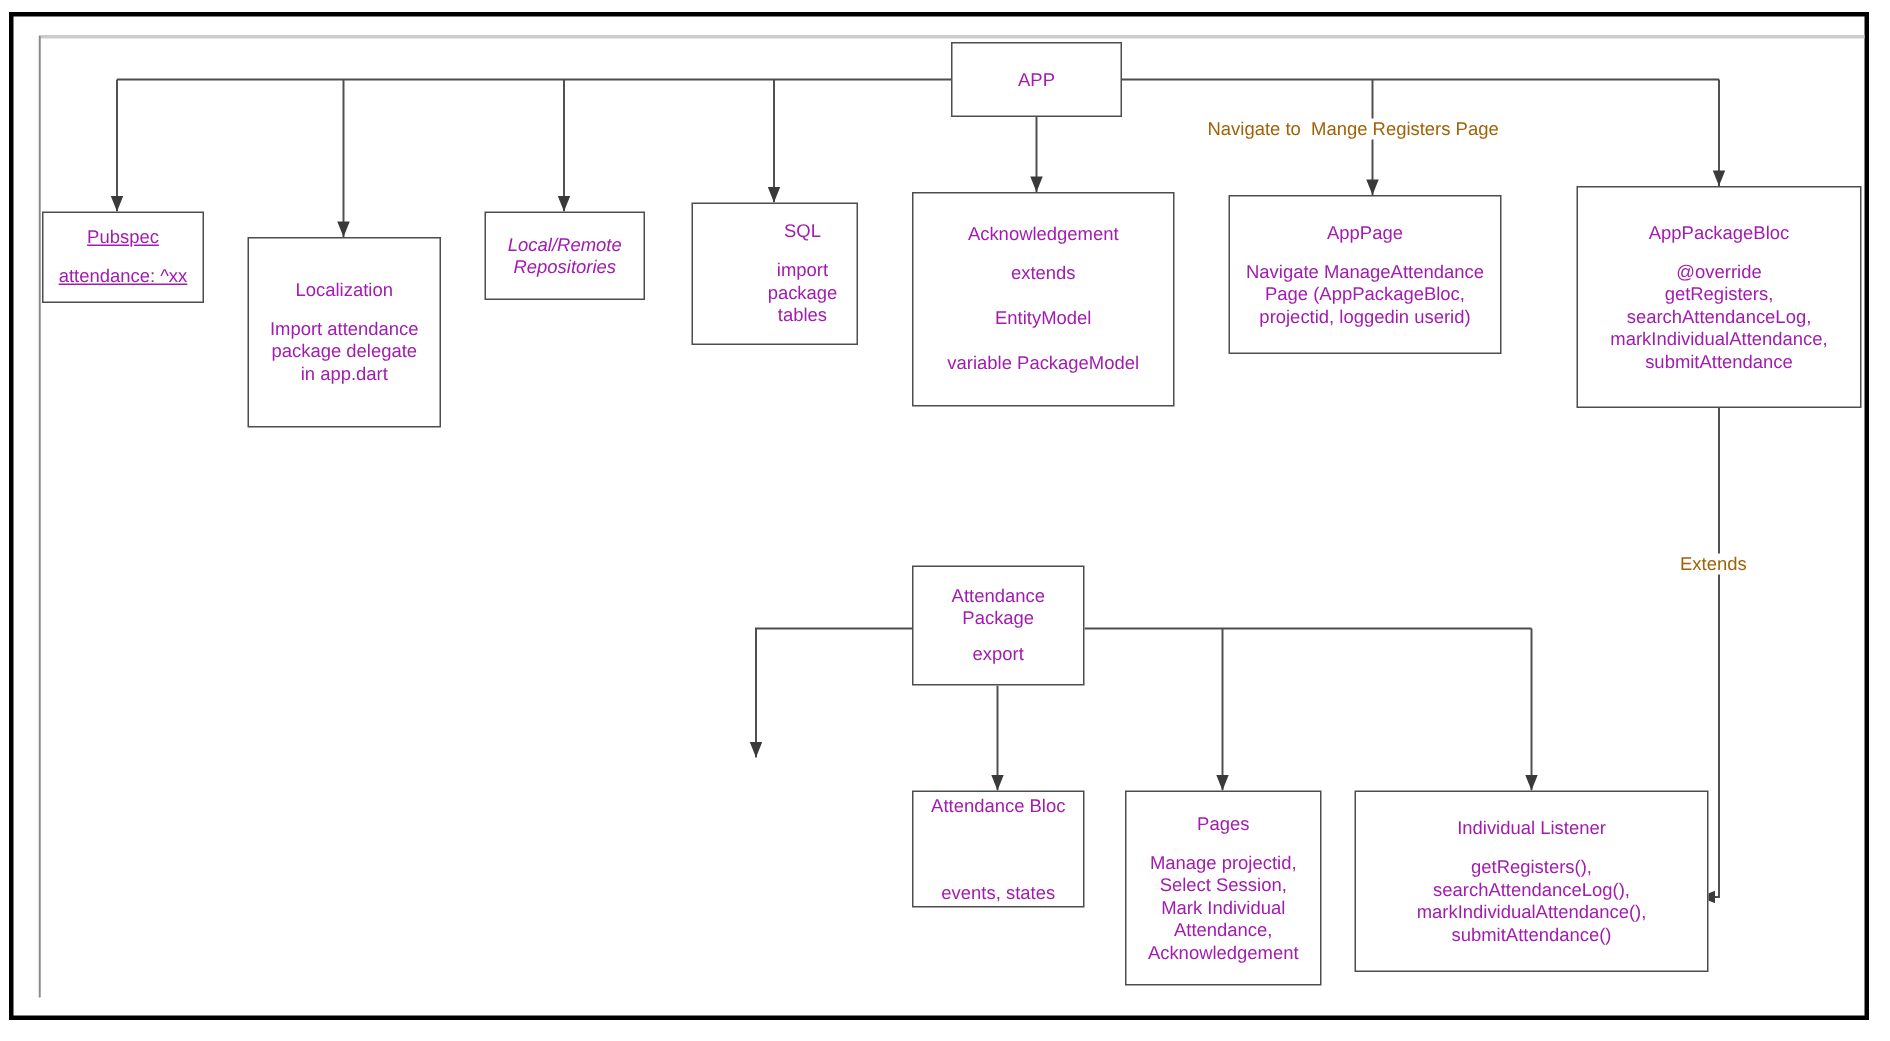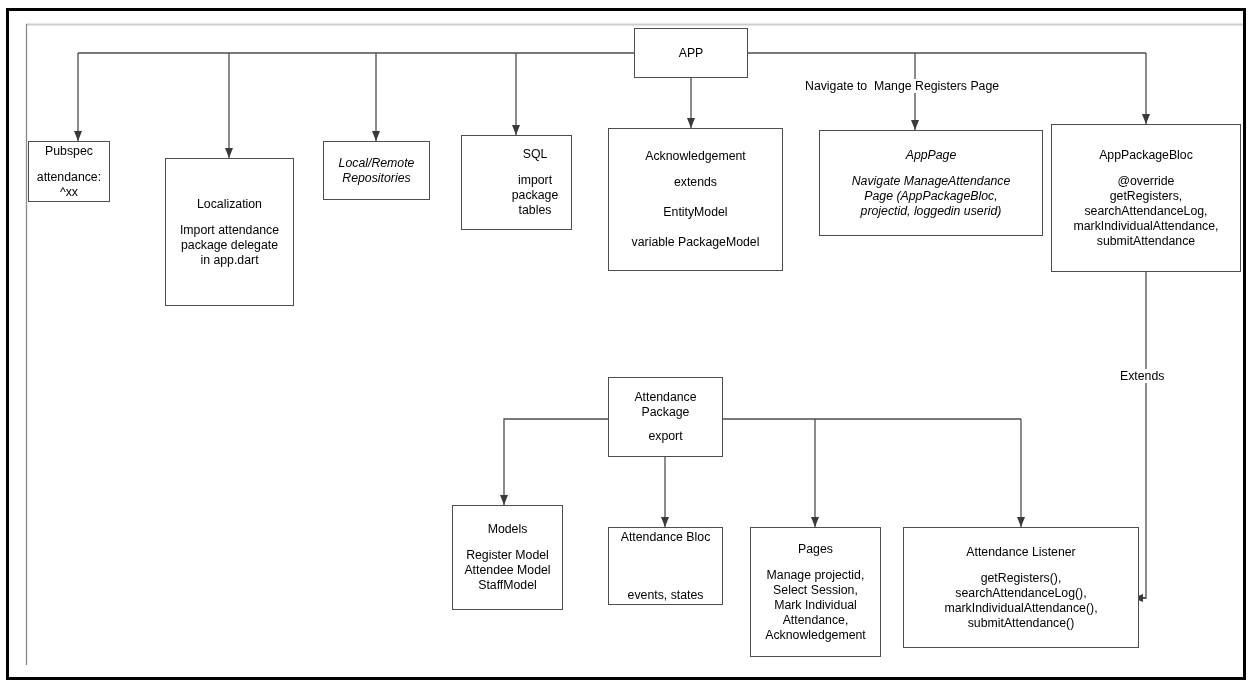--- a/index.html
+++ b/index.html
@@ -35,37 +35,37 @@
   .node {
     position: absolute;
     box-sizing: border-box;
     border: 1.3px solid #4d4d4d;
     background: #ffffff;
     display: flex;
     flex-direction: column;
     align-items: center;
     justify-content: center;
     text-align: center;
-    color: #000000;
+    color: #a21caf;
     font-size: 12.3px;
     line-height: 15px;
     z-index: 5;
   }
   .node .ttl {
     white-space: pre-line;
   }
   .node .body {
     white-space: pre-line;
     margin-top: 11px;
   }
   .node .body.tight { margin-top: 9px; }
   .edge-label {
     position: absolute;
     font-size: 12.3px;
-    color: #000000;
+    color: #a16207;
     white-space: pre;
     background: #ffffff;
     padding: 0 2px;
     z-index: 6;
   }
 </style>
 </head>
 <body>
 
 <div id="canvas">
@@ -110,26 +110,26 @@
   </svg>
 
   <div class="node" style="left:634px; top:28px; width:114px; height:50px;">
     <div class="ttl">APP</div>
   </div>
 
   <div class="edge-label" style="left:803px; top:79px;">Navigate to  Mange Registers Page</div>
 
   <div class="edge-label" style="left:1118px; top:369px;">Extends</div>
 
-  <div class="node" style="left:28px; top:141px; width:82px; height:61px;">
+  <div class="node" style="left:28px; top:141px; width:108px; height:61px;text-decoration:underline;">
     <div class="ttl">Pubspec</div>
     <div class="body">attendance: ^xx</div>
   </div>
 
-  <div class="node" style="left:165px; top:158px; width:129px; height:148px;">
+  <div class="node" style="left:165px; top:158px; width:129px; height:127px;">
     <div class="ttl">Localization</div>
     <div class="body">Import attendance
 package delegate
 in app.dart</div>
   </div>
 
   <div class="node" style="left:323px; top:141px; width:107px; height:59px;font-style:italic;">
     <div class="ttl">Local/Remote
 Repositories</div>
   </div>
@@ -142,21 +142,21 @@
 
   <div class="node" style="left:608px; top:128px; width:175px; height:143px;">
     <div class="ttl">Acknowledgement</div>
     <div class="body">extends
 
 EntityModel
 
 variable PackageModel</div>
   </div>
 
-  <div class="node" style="left:819px; top:130px; width:224px; height:106px;font-style:italic;">
+  <div class="node" style="left:819px; top:130px; width:182px; height:106px;">
     <div class="ttl">AppPage</div>
     <div class="body">Navigate ManageAttendance
 Page (AppPackageBloc,
 projectid, loggedin userid)</div>
   </div>
 
   <div class="node" style="left:608px; top:377px; width:115px; height:80px;">
     <div class="ttl">Attendance
 Package</div>
     <div class="body tight">export</div>
@@ -164,42 +164,36 @@
 
   <div class="node" style="left:1051px; top:124px; width:190px; height:148px;">
     <div class="ttl">AppPackageBloc</div>
     <div class="body">@override
 getRegisters,
 searchAttendanceLog,
 markIndividualAttendance,
 submitAttendance</div>
   </div>
 
-  <div class="node" style="left:452px; top:505px; width:111px; height:105px;">
-    <div class="ttl">Models</div>
-    <div class="body">Register Model
-Attendee Model
-StaffModel</div>
-  </div>
 
   <div class="node" style="left:608px; top:527px; width:115px; height:78px;gap:32px;">
     <div class="ttl">Attendance Bloc</div>
     <div class="body">events, states</div>
   </div>
 
   <div class="node" style="left:750px; top:527px; width:131px; height:130px;">
     <div class="ttl">Pages</div>
     <div class="body">Manage projectid,
 Select Session,
 Mark Individual
 Attendance,
 Acknowledgement</div>
   </div>
 
   <div class="node" style="left:903px; top:527px; width:236px; height:121px;">
-    <div class="ttl">Attendance Listener</div>
+    <div class="ttl">Individual Listener</div>
     <div class="body">getRegisters(),
 searchAttendanceLog(),
 markIndividualAttendance(),
 submitAttendance()</div>
   </div>
 
 </div>
 
 </body></html>

